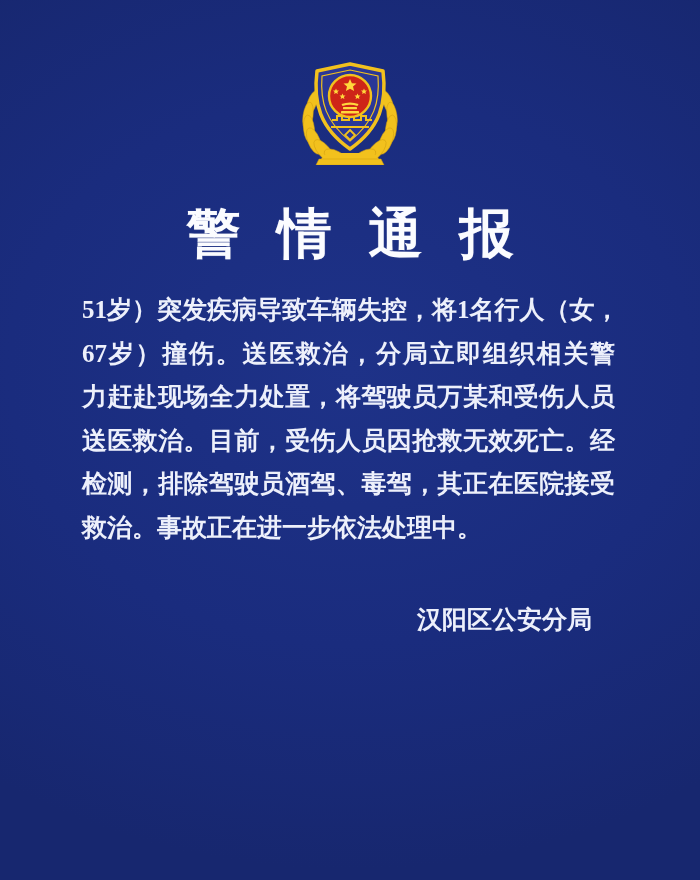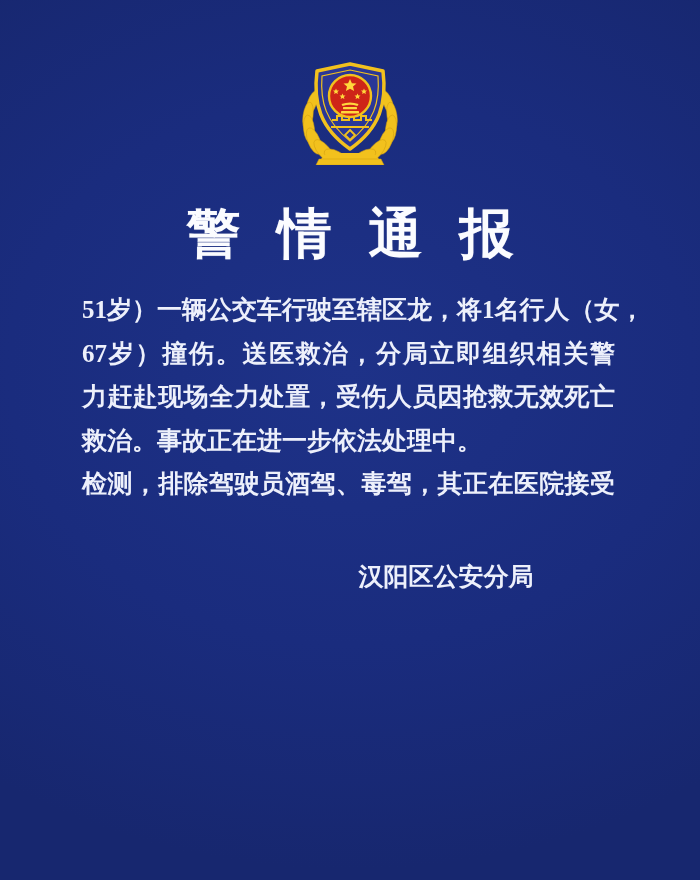--- a/index.html
+++ b/index.html
@@ -44,21 +44,21 @@
     text-align: justify;
     text-align-last: justify;
     white-space: nowrap;
   }
   .body .line.first { text-indent: 2em; }
   .body .line.last { text-align-last: left; white-space: normal; }
   .sign-block {
     margin-top: 49px;
     margin-left: 300px;
     width: 292px;
-    text-align: center;
+    text-align: right;
     font-size: 25px;
     font-weight: 600;
     color: #edf0fb;
     line-height: 44px;
   }
 </style>
 </head>
 <body>
 
 <div class="page">
@@ -107,24 +107,25 @@
         <rect x="46" y="53" width="18" height="2.6" rx="0.6"></rect>
       </g>
     </svg>
   </div>
 
   <div class="title-wrap">
     <div class="title">警情通报</div>
   </div>
 
   <div class="body">
-    <div class="line">51岁）一辆公交车行驶至辖区龙，将1名行人（女，</div>
+    <div class="line">51岁）突发疾病导致车辆失控，将1名行人（女，</div>
     <div class="line">67岁）撞伤。送医救治，分局立即组织相关警</div>
-    <div class="line">力赶赴现场全力处置，受伤人员因抢救无效死亡</div>
+    <div class="line">力赶赴现场全力处置，将驾驶员万某和受伤人员</div>
+    <div class="line">送医救治。目前，受伤人员因抢救无效死亡。经</div>
+    <div class="line">检测，排除驾驶员酒驾、毒驾，其正在医院接受</div>
     <div class="line last">救治。事故正在进一步依法处理中。</div>
-    <div class="line">检测，排除驾驶员酒驾、毒驾，其正在医院接受</div>
   </div>
 
   <div class="sign-block">
     <div>汉阳区公安分局</div>
   </div>
 
 </div>
 
 </body></html>

